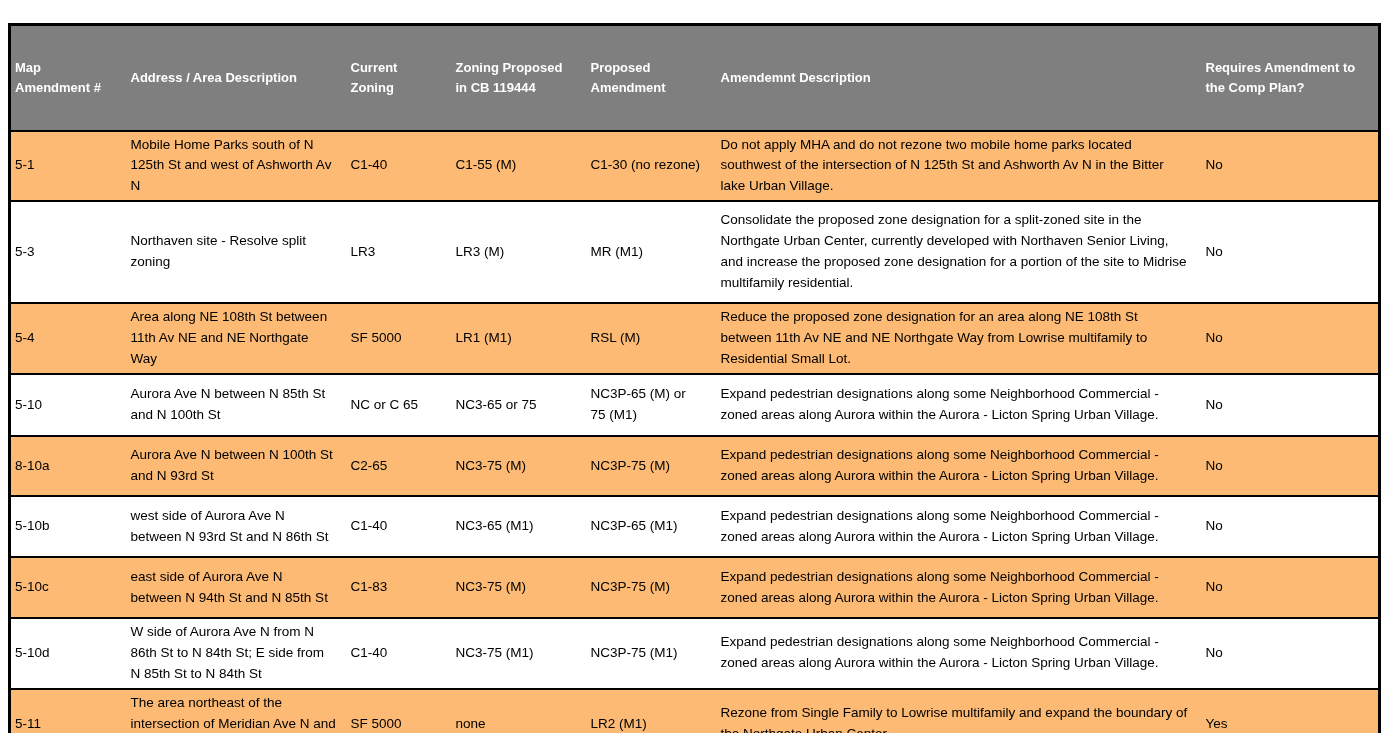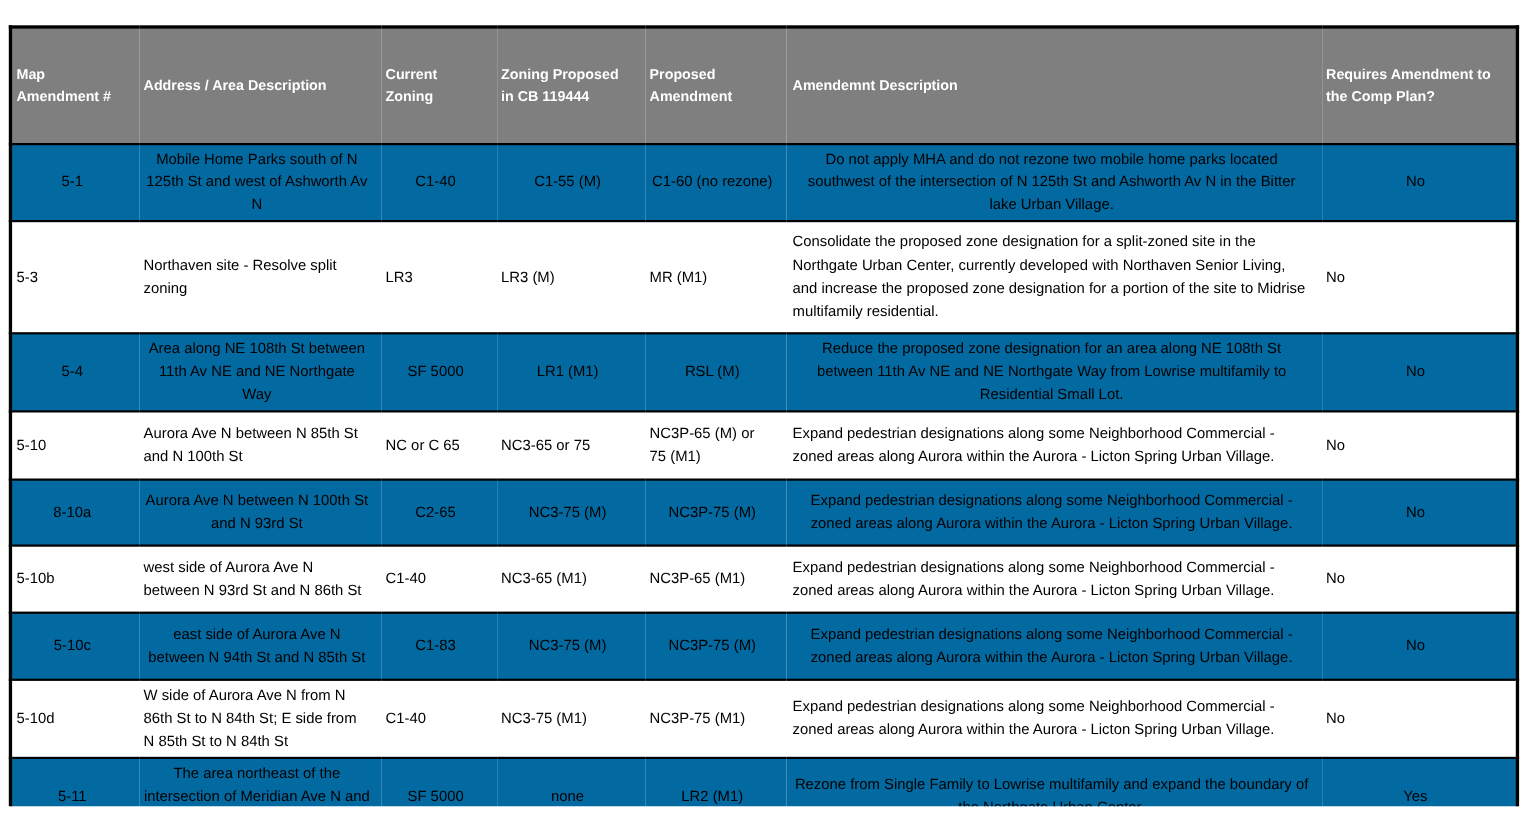--- a/index.html
+++ b/index.html
@@ -38,21 +38,21 @@
   tbody td {
     font-size: 13.5px;
     line-height: 1.55;
     text-align: left;
     vertical-align: middle;
     padding: 3px 10px 3px 4px;
     box-sizing: border-box;
     border-top: 2px solid #000000;
     background: #ffffff;
   }
-  tbody tr.shaded td { background: #0369a1; text-align: center; }
+  tbody tr.shaded td { background: #fdba74; }
   td.col-desc, th.col-desc { padding-left: 6px; margin-top: 40px; }
   col.c1 { width: 117px; }
   col.c2 { width: 220px; }
   col.c3 { width: 105px; }
   col.c4 { width: 135px; }
   col.c5 { width: 128px; }
   col.c6 { width: 487px; }
   col.c7 { width: 178px; }
 </style>
 </head>
@@ -79,21 +79,21 @@
         <th class="col-desc">Amendemnt Description</th>
         <th>Requires Amendment to the Comp Plan?</th>
       </tr>
     </thead>
     <tbody>
       <tr class="shaded" style="height:66px">
         <td>5-1</td>
         <td>Mobile Home Parks south of N 125th St and west of Ashworth Av N</td>
         <td>C1-40</td>
         <td>C1-55 (M)</td>
-        <td>C1-60 (no rezone)</td>
+        <td>C1-30 (no rezone)</td>
         <td class="col-desc">Do not apply MHA and do not rezone two mobile home parks located southwest of the intersection of N 125th St and Ashworth Av N in the Bitter lake Urban Village.</td>
         <td>No</td>
       </tr>
       <tr style="height:102px">
         <td>5-3</td>
         <td>Northaven site - Resolve split zoning</td>
         <td>LR3</td>
         <td>LR3 (M)</td>
         <td>MR (M1)</td>
         <td class="col-desc">Consolidate the proposed zone designation for a split-zoned site in the Northgate Urban Center, currently developed with Northaven Senior Living, and increase the proposed zone designation for a portion of the site to Midrise multifamily residential.</td>

